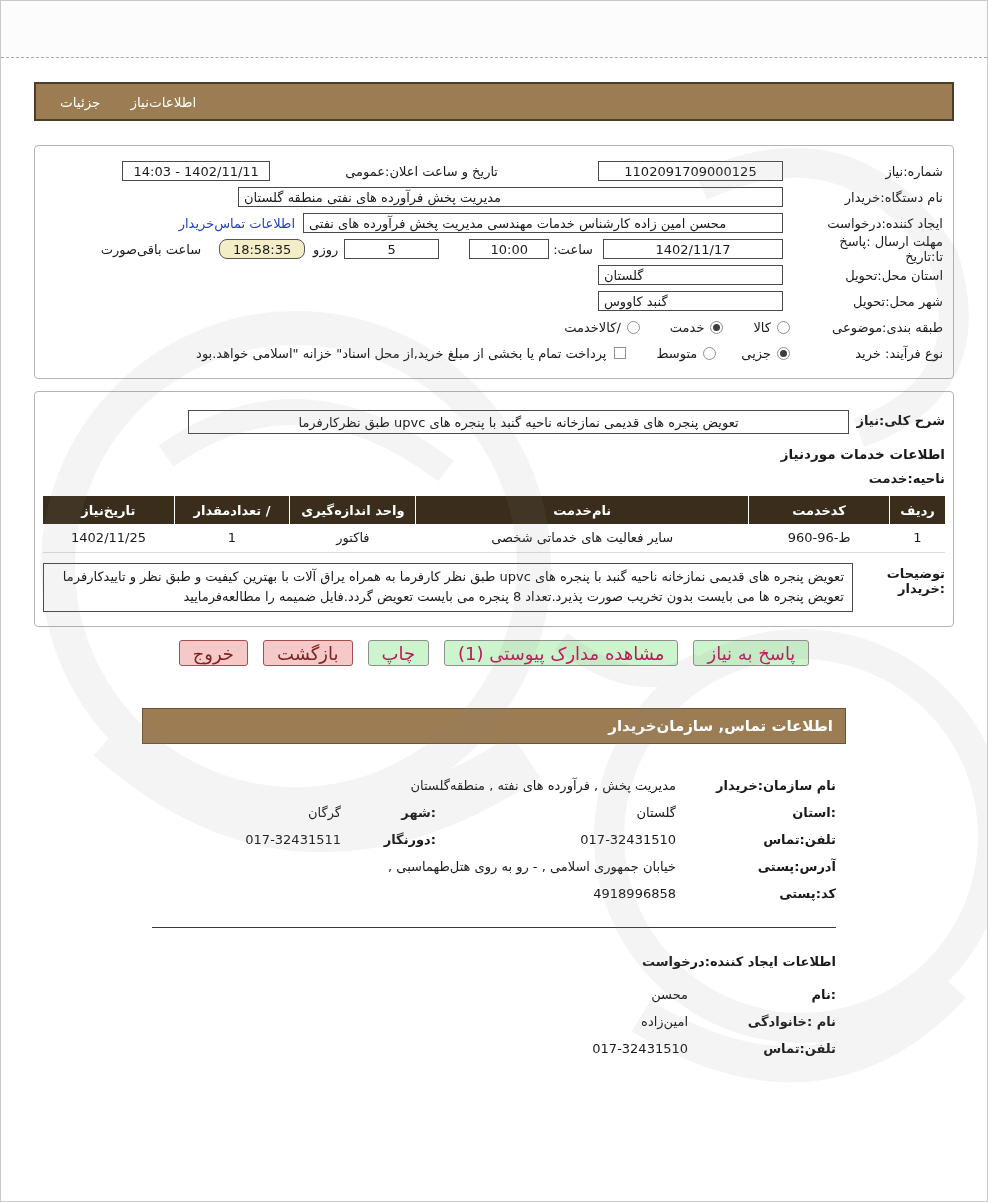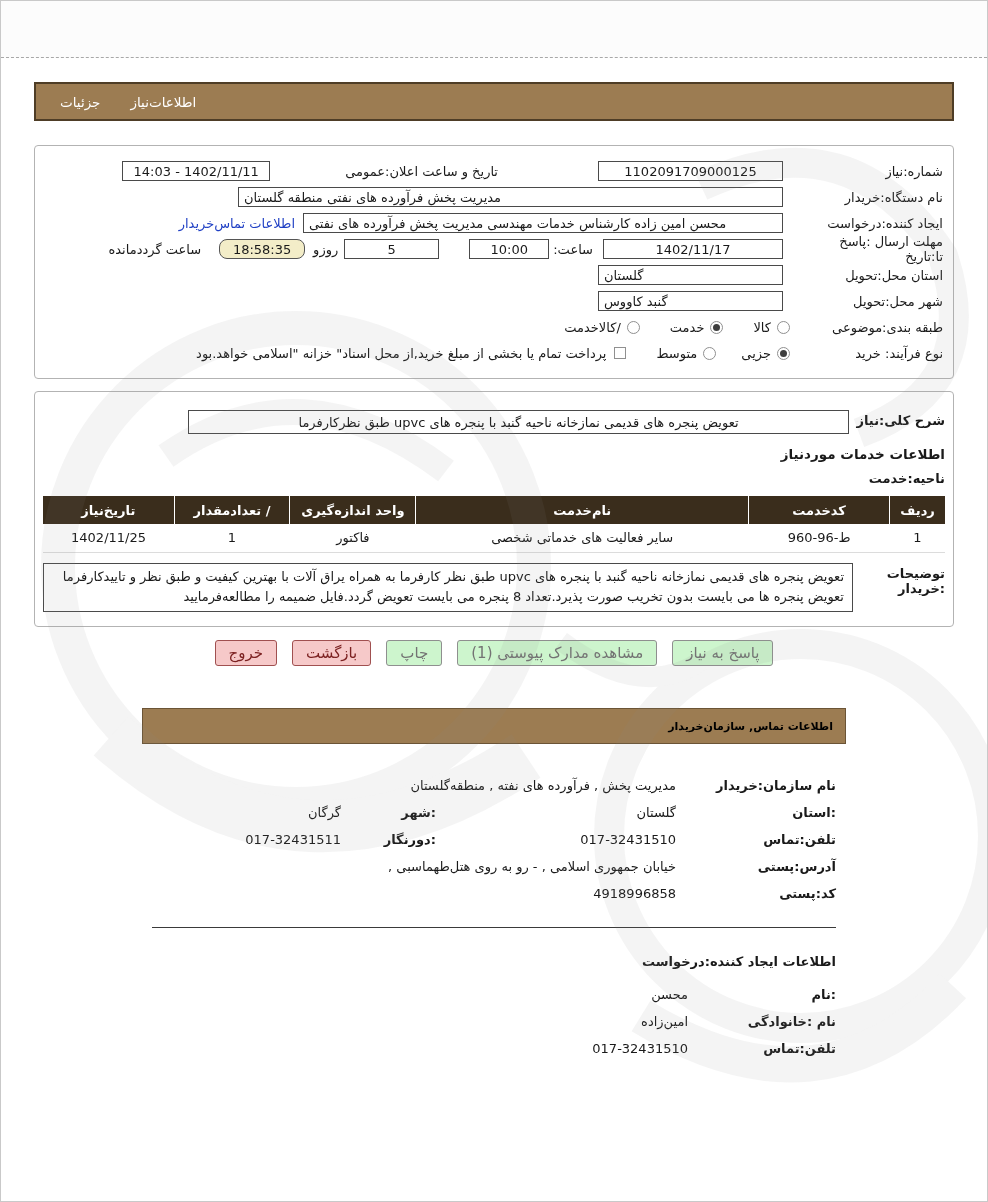--- a/index.html
+++ b/index.html
@@ -49,28 +49,28 @@
             border-left:1px solid #fff; }
   .tbl th:last-child { border-left:none; }
   .tbl td { height:28px; text-align:center; border-bottom:1px solid #dcdcdc; background:#fff; }
 
   .notesbox { flex:1; border:1px solid #4a4a4a; min-height:44px; padding:3px 8px; text-align:right;
               line-height:1.6; margin-right:4px; background:#fff; }
 
   
   .btnrow { display:flex; direction:rtl; justify-content:center; gap:15px; margin-top:13px; }
   .btn { height:21px; display:inline-flex; align-items:center; padding:12px 13px; border-radius:3px;
-         font-size:15px; cursor:pointer; font-family:inherit; }
-  .btn.green { background:#cdf5cd; border:1px solid #8f8f8f; color:#737373; }
+         font-size:18px; cursor:pointer; font-family:inherit; }
+  .btn.green { background:#cdf5cd; border:1px solid #8f8f8f; color:#be185d; }
   .btn.pink  { background:#f6c9c9; border:1px solid #a05050; color:#7c2222; }
 
   
   .bar2 { width:704px; margin:42px auto 0; height:30px; background:#9c7c52; border:1px solid #6b5436;
-          display:flex; align-items:center; direction:rtl; padding:17px 12px; color:#000000; font-weight:bold;
-          font-size:11px; }
+          display:flex; align-items:center; direction:rtl; padding:17px 12px; color:#ffffff; font-weight:bold;
+          font-size:15px; }
   .contact { width:704px; margin:28px auto 0; direction:rtl; }
   .crow { display:flex; direction:rtl; align-items:center; height:27px; padding:0 10px; }
   .clabel { width:140px; font-weight:bold; text-align:right; flex:none; }
   .cval { margin-right:20px; }
   .cval1 { margin-right:20px; width:210px; text-align:right; flex:none; }
   .clabel2 { font-weight:bold; margin-right:30px; width:80px; text-align:right; flex:none; }
   .cval2 { margin-right:15px; }
   .divider { border-top:1px solid #3a3a3a; margin:20px 10px; }
   .crow.tight .cval { margin-right:8px; }
 
@@ -110,21 +110,21 @@
     </div>
 
     <div class="frow">
       <span class="flabel">مهلت ارسال :پاسخ تا:تاریخ</span>
       <span class="ibox num" style="width:180px; margin-right:15px;">1402/11/17</span>
       <span style="margin-right:10px;">ساعت:</span>
       <span class="ibox num" style="width:80px; margin-right:4px;">10:00</span>
       <span class="ibox num" style="width:95px; margin-right:30px;">5</span>
       <span style="margin-right:6px;">روزو</span>
       <span class="ibox num countdown" style="width:86px; margin-right:8px;border-radius:8px;">18:58:35</span>
-      <span style="margin-right:18px;">ساعت گردد‌مانده</span>
+      <span style="margin-right:18px;">ساعت باقی‌صورت</span>
     </div>
 
     <div class="frow">
       <span class="flabel">استان محل:تحویل</span>
       <span class="ibox rt" style="width:185px; margin-right:15px;">گلستان</span>
     </div>
 
     <div class="frow">
       <span class="flabel">شهر محل:تحویل</span>
       <span class="ibox rt" style="width:185px; margin-right:15px;">گنبد کاووس</span>

